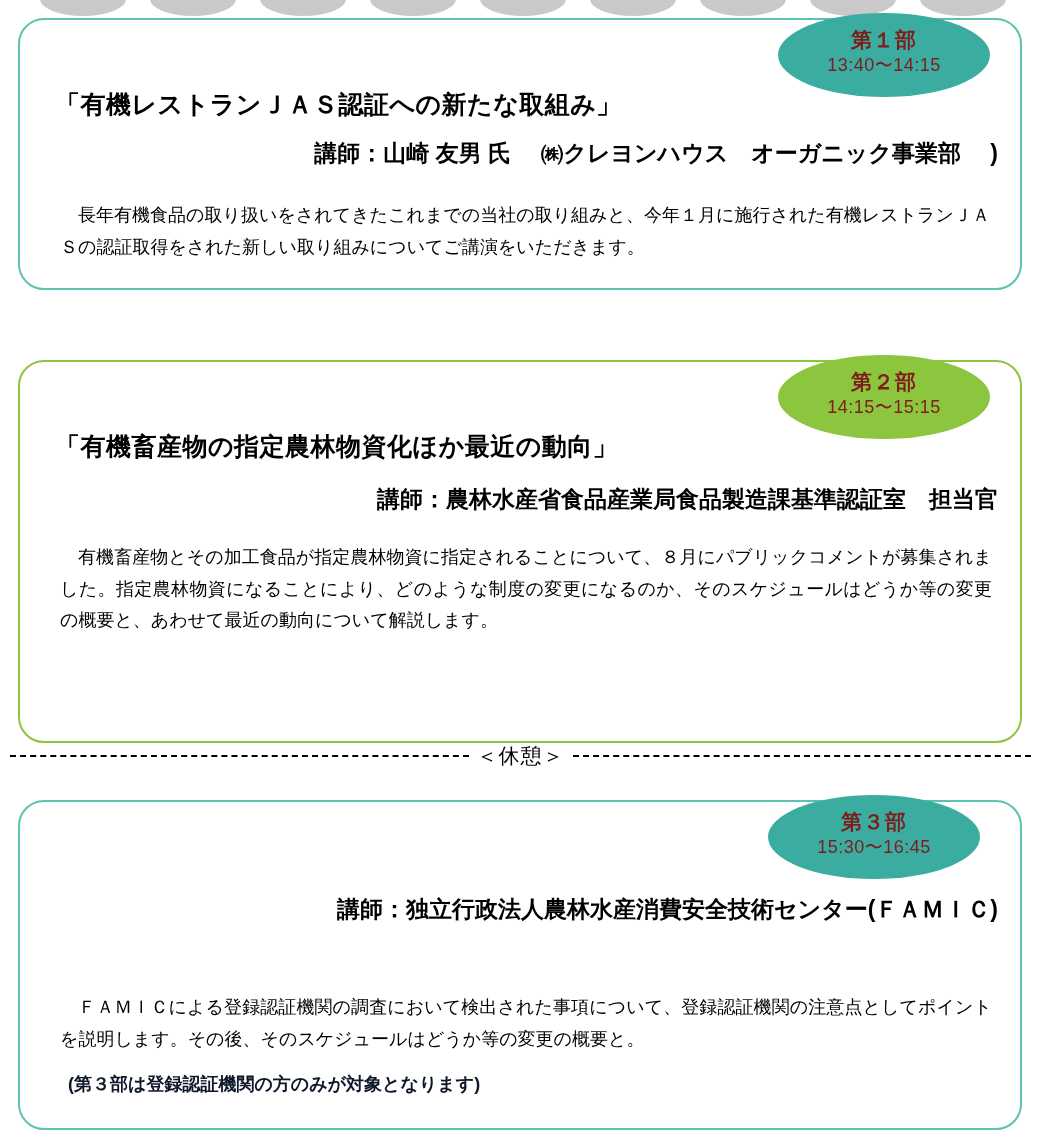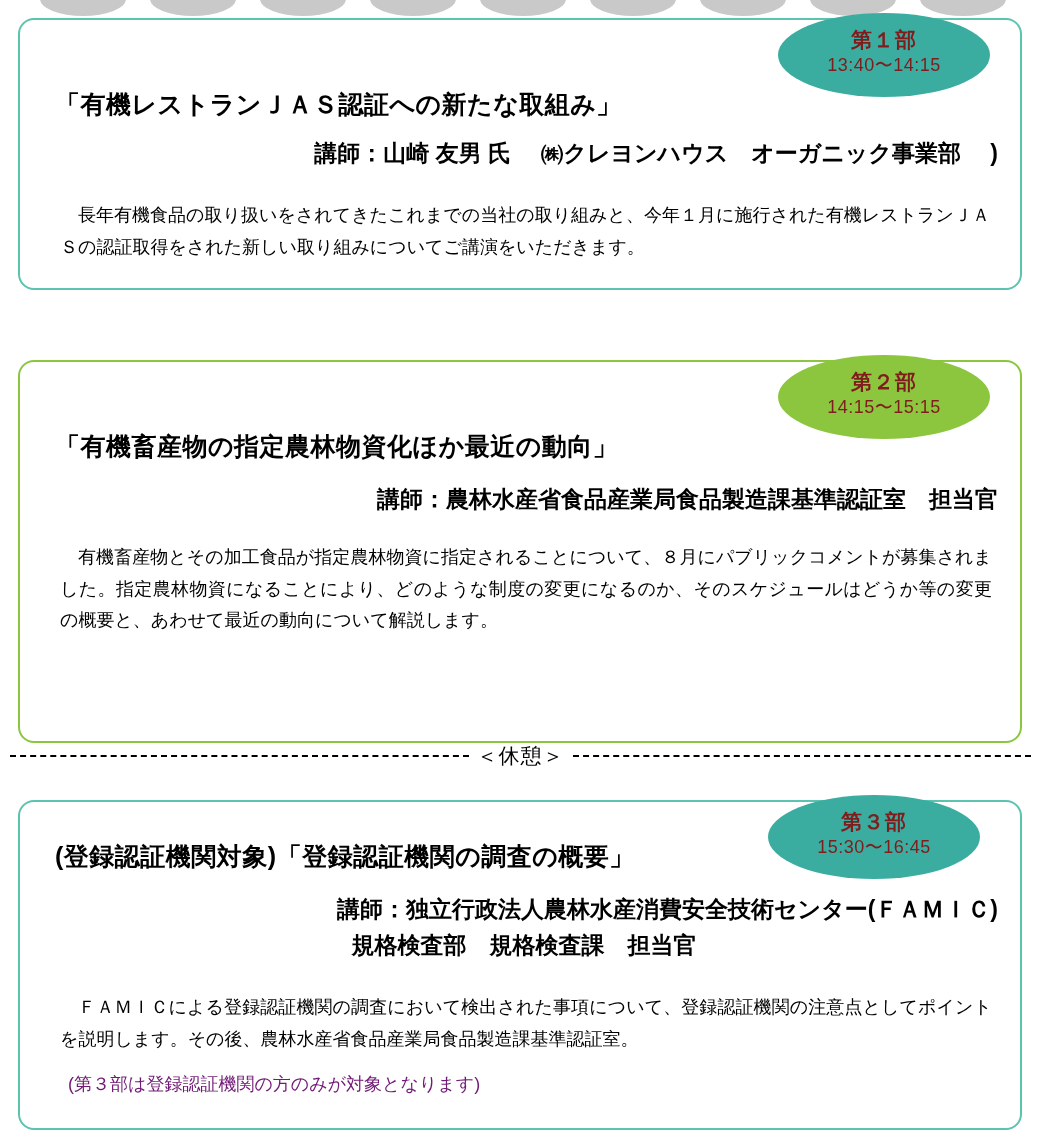--- a/index.html
+++ b/index.html
@@ -40,21 +40,21 @@
     border-radius: 50%;
   }
 
   
   .session {
     position: absolute;
     left: 18px;
     width: 1004px;
     box-sizing: border-box;
     border: 2.5px solid #5cc3b0;
-    border-radius: 16px;
+    border-radius: 26px;
     background: #ffffff;
   }
   .session.green {
     border-color: #8cc63f;
   }
 
   .badge {
     position: absolute;
     width: 212px;
     height: 84px;
@@ -96,22 +96,22 @@
     text-align: center;
   }
   .s-body {
     font-size: 18px;
     line-height: 1.75;
     text-align: justify;
     text-justify: inter-ideograph;
   }
   .s-note {
     font-size: 18px;
-    font-weight: normal;
-    color: #701a75;
+    font-weight: bold;
+    color: #0f172a;
     line-height: 1.6;
     text-align: right;
   }
 
   
   .break-row {
     position: absolute;
     left: 10px;
     width: 1021px;
     display: flex;
@@ -166,24 +166,22 @@
     <div class="b-time">14:15〜15:15</div>
   </div>
 
   <div class="break-row" style="top:742px;">
     <div class="dash"></div>
     <div class="break-label">＜休憩＞</div>
     <div class="dash"></div>
   </div>
 
   <div class="session" style="top:800px; height:330px;">
-    <div class="s-title" style="position:absolute; left:35px; top:38px;">(登録認証機関対象)「登録認証機関の調査の概要」</div>
     <div class="s-speaker" style="position:absolute; left:30px; right:22px; top:92px;">講師：独立行政法人農林水産消費安全技術センター(ＦＡＭＩＣ)</div>
-    <div class="s-speaker center" style="position:absolute; left:30px; right:22px; top:128px;">規格検査部　規格検査課　担当官</div>
-    <div class="s-body" style="position:absolute; left:40px; right:28px; top:190px;">　ＦＡＭＩＣによる登録認証機関の調査において検出された事項について、登録認証機関の注意点としてポイントを説明します。その後、農林水産省食品産業局食品製造課基準認証室。</div>
+    <div class="s-body" style="position:absolute; left:40px; right:28px; top:190px;">　ＦＡＭＩＣによる登録認証機関の調査において検出された事項について、登録認証機関の注意点としてポイントを説明します。その後、そのスケジュールはどうか等の変更の概要と。</div>
     <div class="s-note" style="position:absolute; left:48px; top:268px;">(第３部は登録認証機関の方のみが対象となります)</div>
   </div>
   <div class="badge" style="top:795px; left:768px;">
     <div class="b-title">第３部</div>
     <div class="b-time">15:30〜16:45</div>
   </div>
 
 </div>
 
 </body></html>

